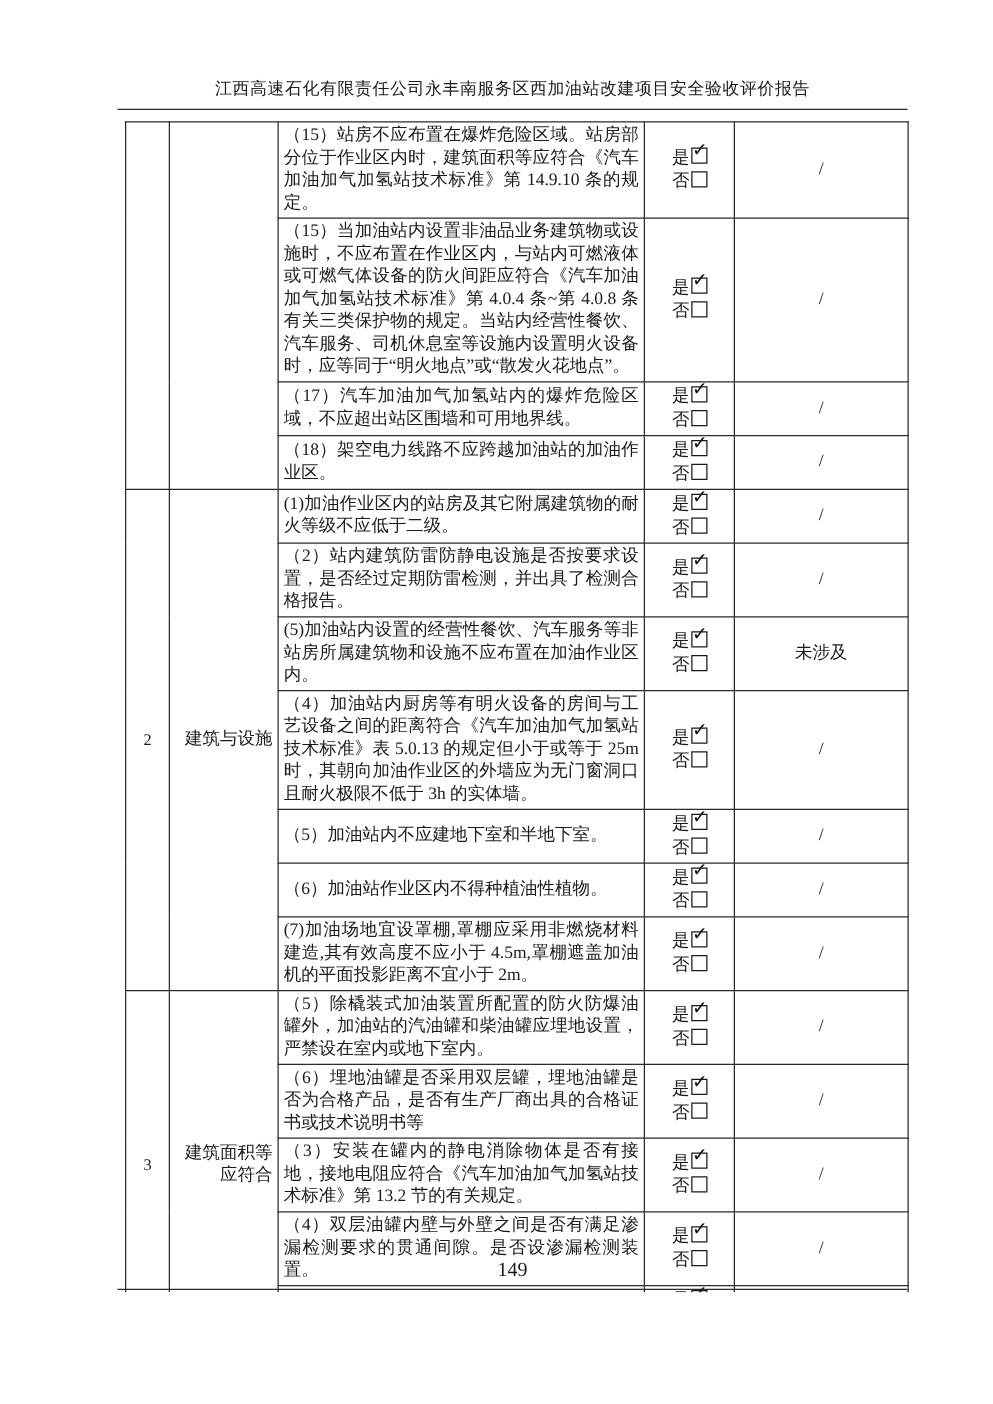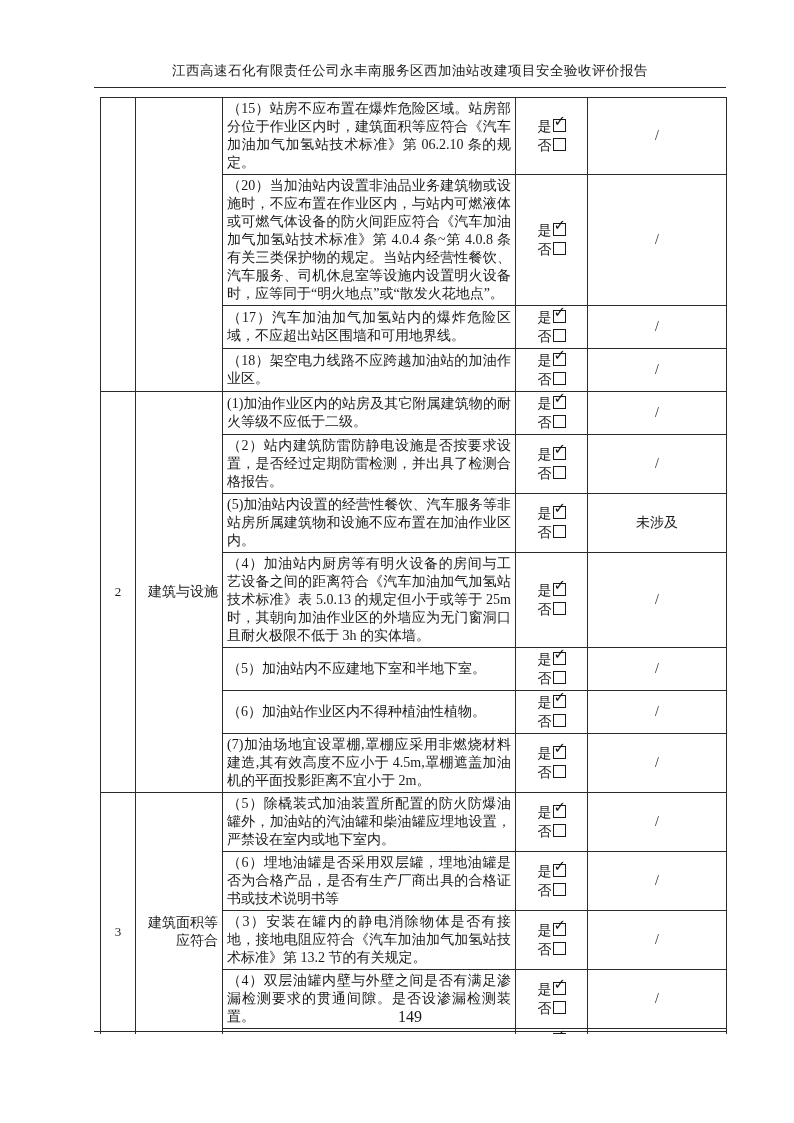--- a/index.html
+++ b/index.html
@@ -80,31 +80,31 @@
         <col style="width:35px">
         <col style="width:87px">
         <col style="width:293px">
         <col style="width:72px">
         <col style="width:139px">
       </colgroup>
       <tbody>
           <tr>
             <td class="num-cell" rowspan="4"></td>
             <td class="cat-cell" rowspan="4"></td>
-            <td class="content-cell">（15）站房不应布置在爆炸危险区域。站房部分位于作业区内时，建筑面积等应符合《汽车加油加气加氢站技术标准》第 06.2.10 条的规定。</td>
-            <td class="check-cell">
-              <div class="cb-block">
-                <div class="cb-line"><span>是</span><span class="box checked"><span class="mark">✓</span></span></div>
-                <div class="cb-line"><span>否</span><span class="box"></span></div>
-              </div>
-            </td>
-            <td class="result-cell">/</td>
-          </tr>
-          <tr>
-            <td class="content-cell">（20）当加油站内设置非油品业务建筑物或设施时，不应布置在作业区内，与站内可燃液体或可燃气体设备的防火间距应符合《汽车加油加气加氢站技术标准》第 4.0.4 条~第 4.0.8 条有关三类保护物的规定。当站内经营性餐饮、汽车服务、司机休息室等设施内设置明火设备时，应等同于“明火地点”或“散发火花地点”。</td>
+            <td class="content-cell">（15）站房不应布置在爆炸危险区域。站房部分位于作业区内时，建筑面积等应符合《汽车加油加气加氢站技术标准》第 14.9.10 条的规定。</td>
+            <td class="check-cell">
+              <div class="cb-block">
+                <div class="cb-line"><span>是</span><span class="box checked"><span class="mark">✓</span></span></div>
+                <div class="cb-line"><span>否</span><span class="box"></span></div>
+              </div>
+            </td>
+            <td class="result-cell">/</td>
+          </tr>
+          <tr>
+            <td class="content-cell">（15）当加油站内设置非油品业务建筑物或设施时，不应布置在作业区内，与站内可燃液体或可燃气体设备的防火间距应符合《汽车加油加气加氢站技术标准》第 4.0.4 条~第 4.0.8 条有关三类保护物的规定。当站内经营性餐饮、汽车服务、司机休息室等设施内设置明火设备时，应等同于“明火地点”或“散发火花地点”。</td>
             <td class="check-cell">
               <div class="cb-block">
                 <div class="cb-line"><span>是</span><span class="box checked"><span class="mark">✓</span></span></div>
                 <div class="cb-line"><span>否</span><span class="box"></span></div>
               </div>
             </td>
             <td class="result-cell">/</td>
           </tr>
           <tr>
             <td class="content-cell">（17）汽车加油加气加氢站内的爆炸危险区域，不应超出站区围墙和可用地界线。</td>

